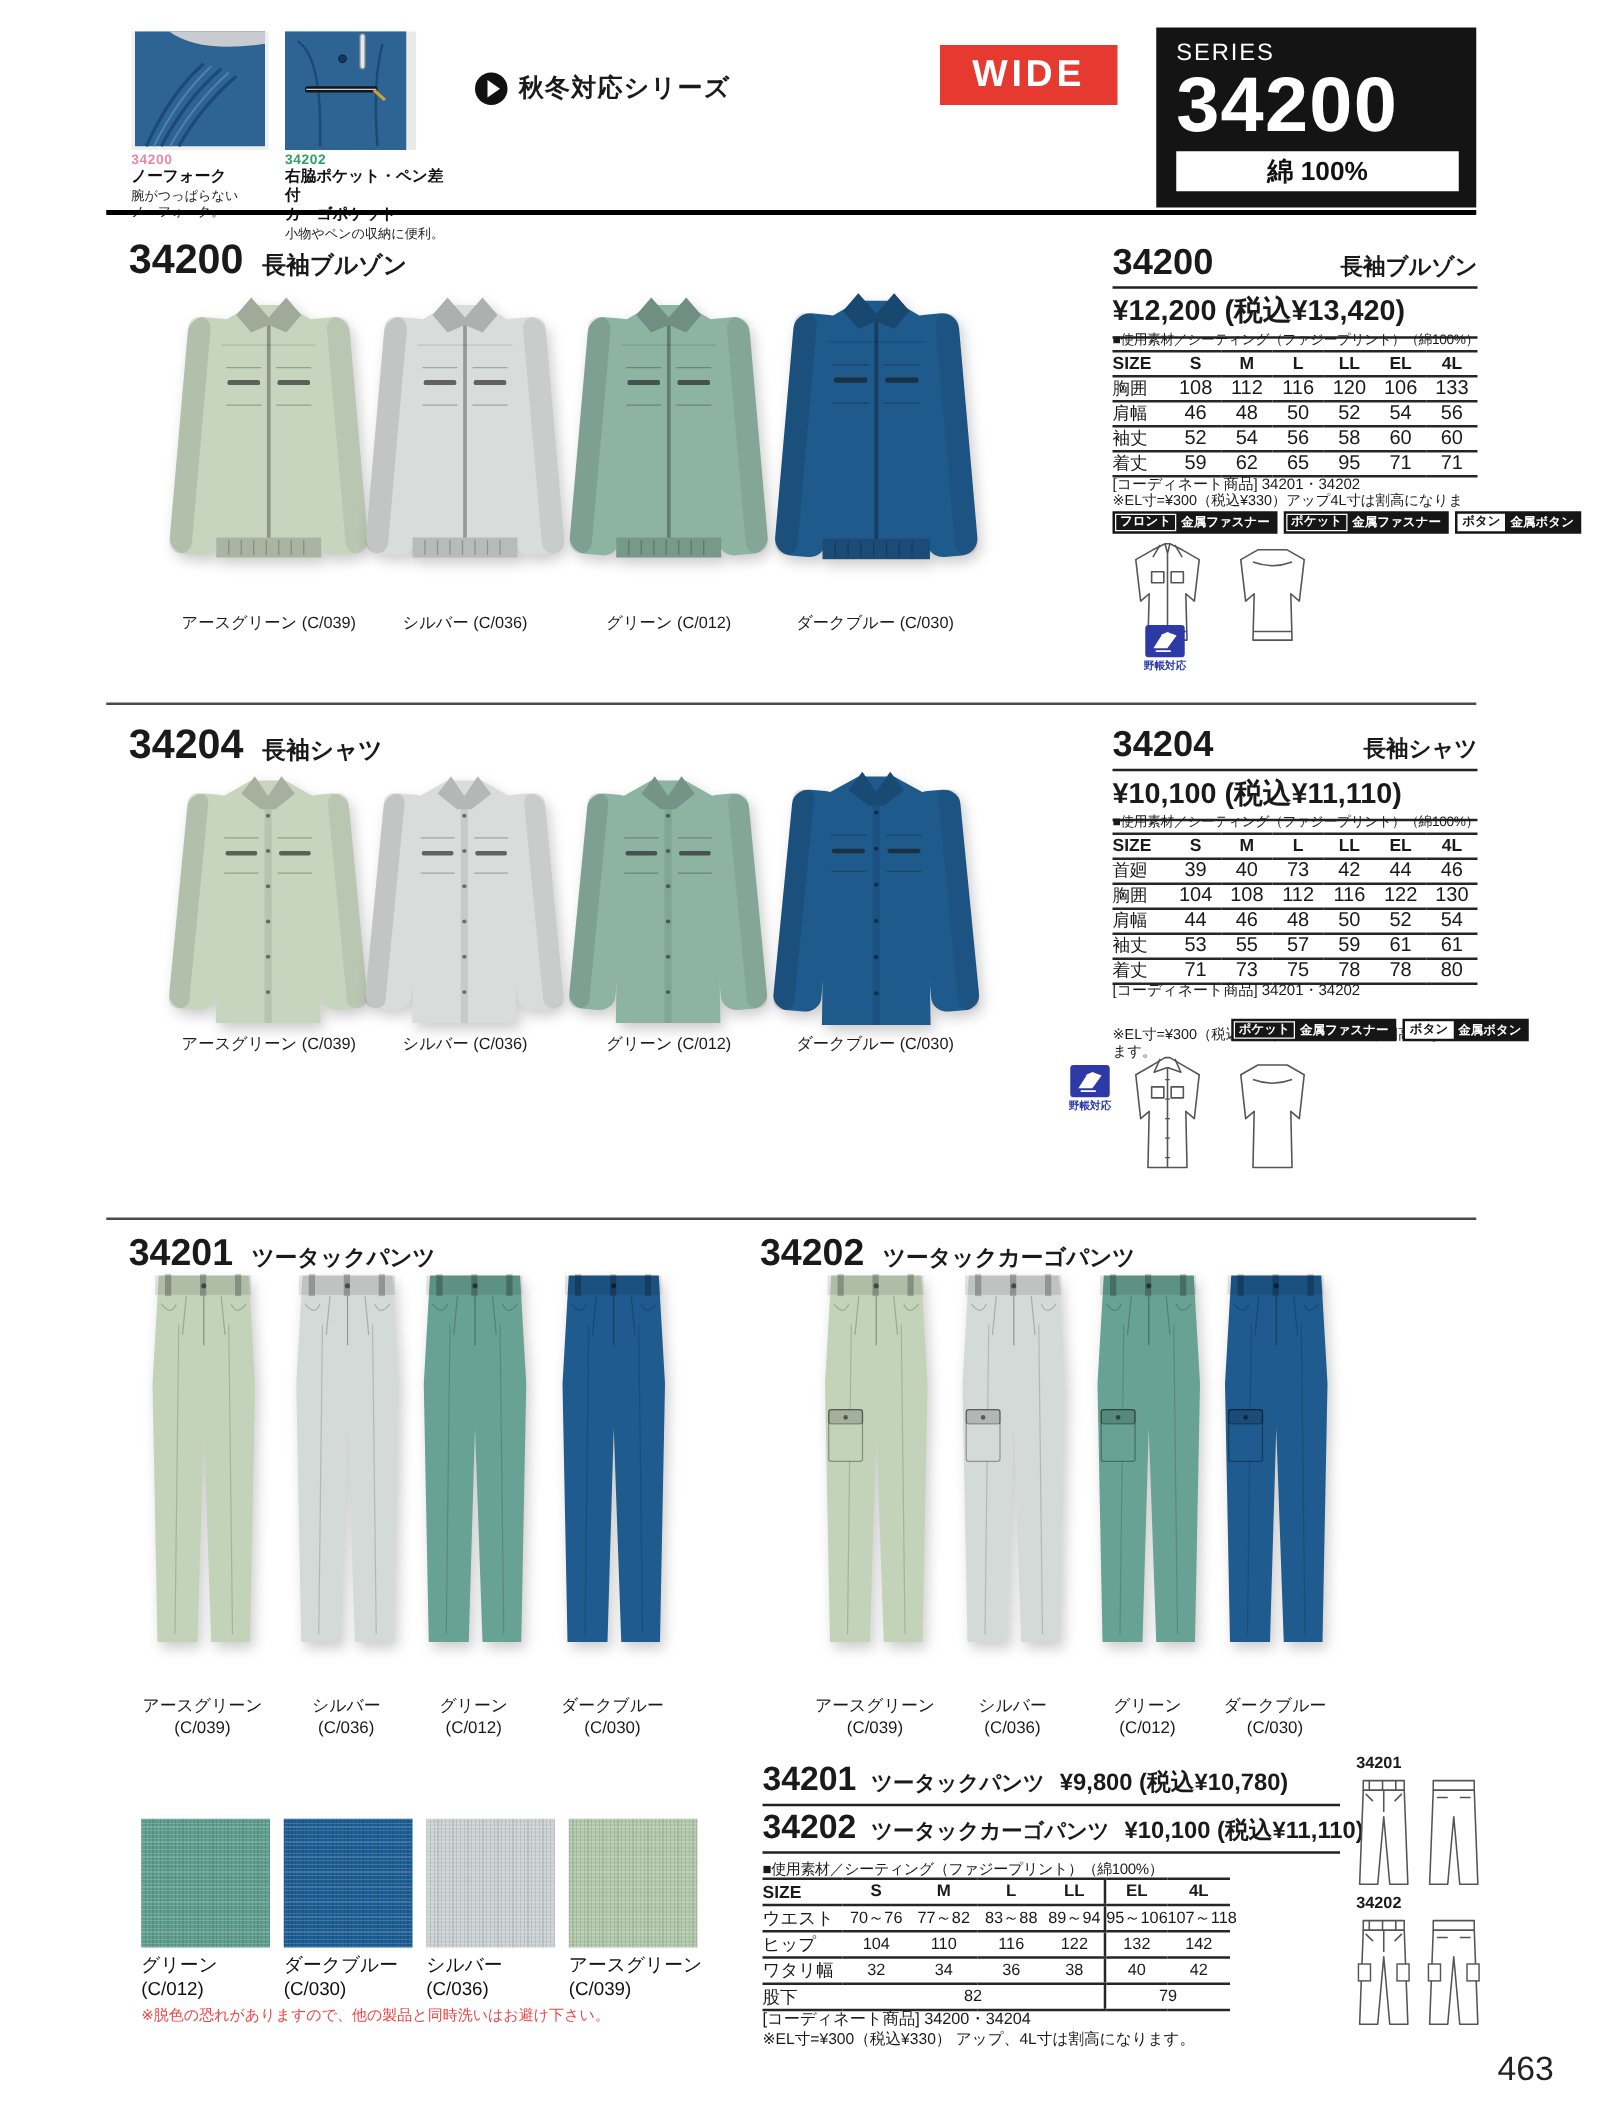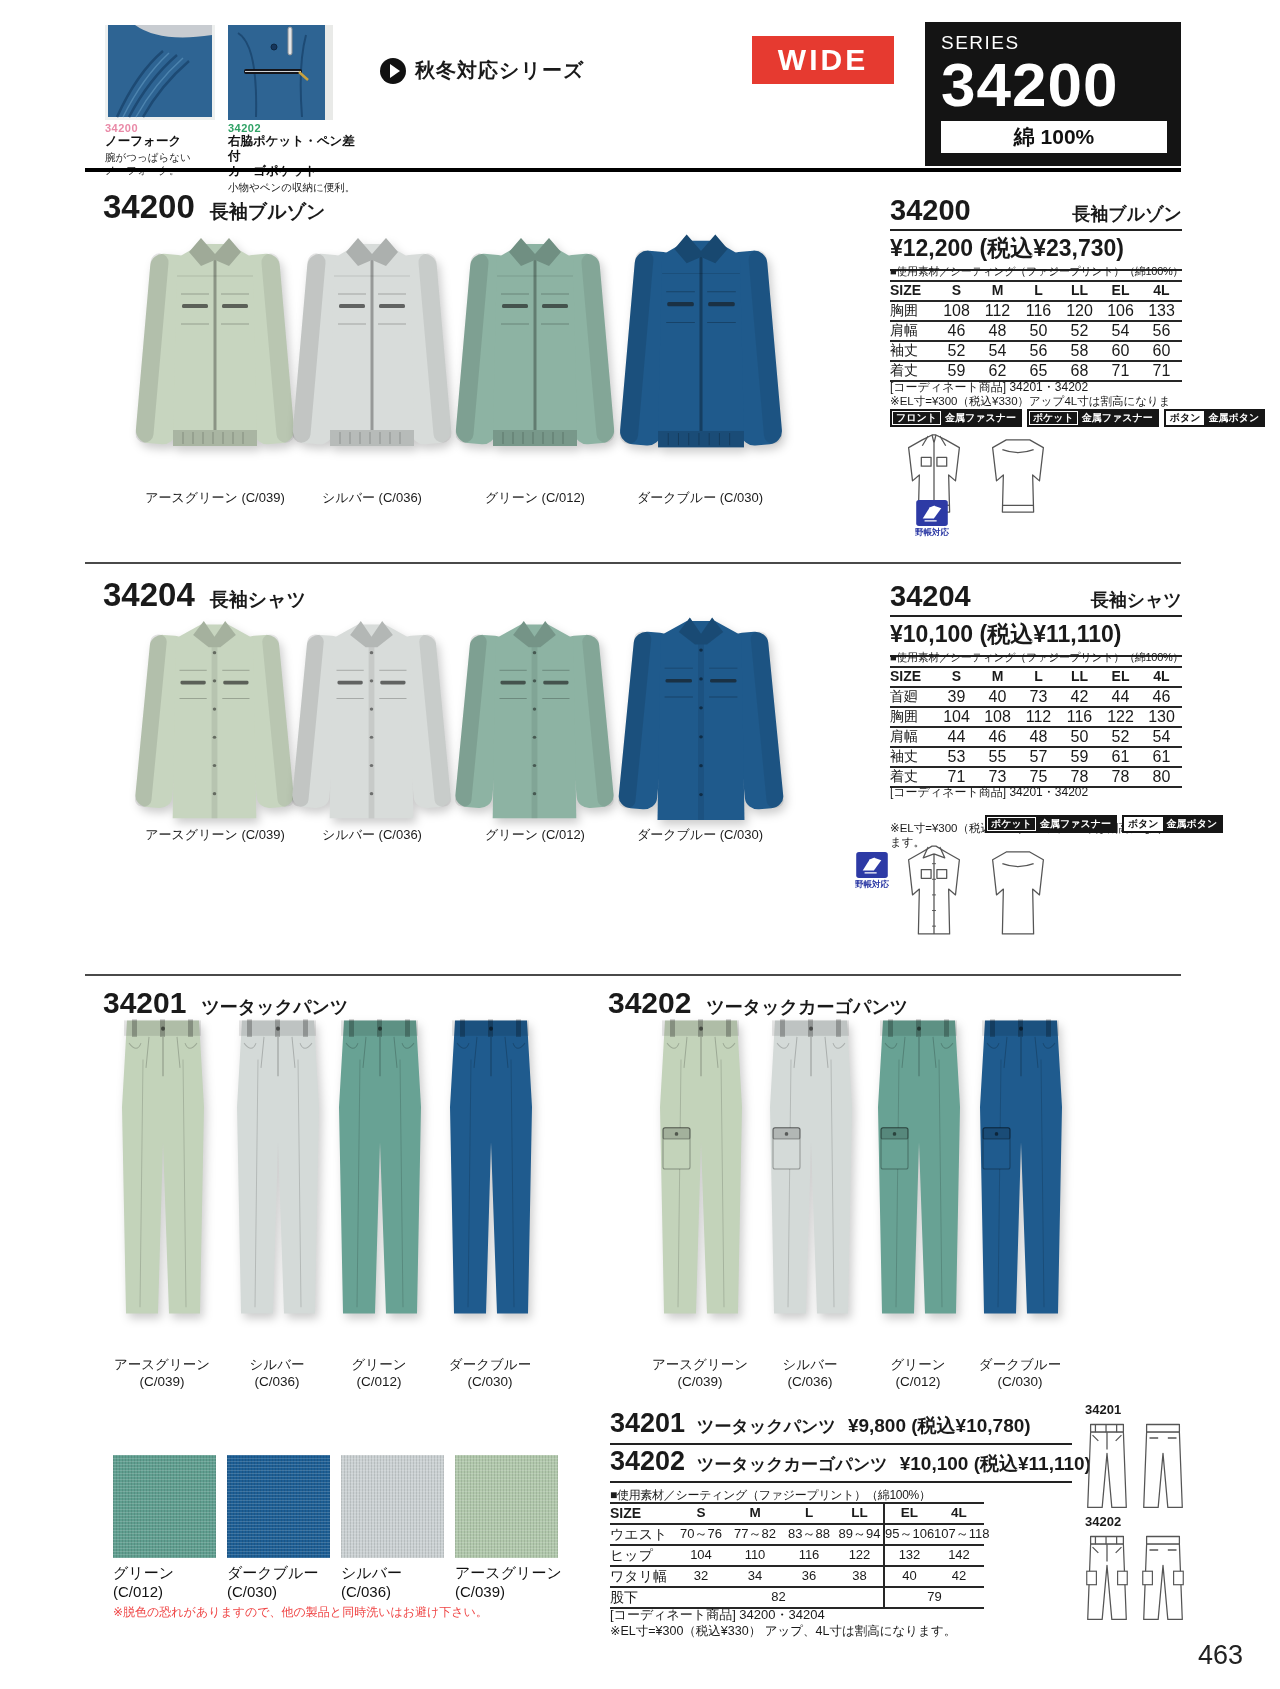--- a/index.html
+++ b/index.html
@@ -253,21 +253,21 @@
 
   <div class="abs cap" style="left:130px;top:489px;width:170px">アースグリーン (C/039)</div>
   <div class="abs cap" style="left:287px;top:489px;width:170px">シルバー (C/036)</div>
   <div class="abs cap" style="left:450px;top:489px;width:170px">グリーン (C/012)</div>
   <div class="abs cap" style="left:615px;top:489px;width:170px">ダークブルー (C/030)</div>
 
   <div class="abs panel-head" style="left:890px;top:194px;width:292px">
     <span class="code">34200</span>
     <span class="name">長袖ブルゾン</span>
   </div>
-  <div class="abs price" style="left:890px;top:229px;width:292px">¥12,200 (税込¥23,730)</div>
+  <div class="abs price" style="left:890px;top:229px;width:292px">¥12,200 (税込¥13,420)</div>
   <div class="abs mat" style="left:890px;top:264px;width:292px">■使用素材／シーティング（ファジープリント）（綿100%）</div>
   <div class="abs" style="left:890px;top:280px;width:292px">
     <table class="sz">
       <colgroup>
           <col style="width:46px">
           <col>
           <col>
           <col>
           <col>
           <col>
@@ -308,21 +308,21 @@
         <td>56</td>
             <td>58</td>
         <td>60</td>
             <td>60</td>
       </tr>
       <tr>
         <td class="lb">着丈</td>
         <td>59</td>
             <td>62</td>
         <td>65</td>
-            <td>68</td>
+            <td>95</td>
         <td>71</td>
             <td>71</td>
       </tr>
     </tbody>
       </table>
   </div>
   <div class="abs coord" style="left:890px;top:379px">[コーディネート商品] 34201・34202</div>
   <div class="abs note" style="left:890px;top:394px;width:295px">※EL寸=¥300（税込¥330）アップ4L寸は割高になります。</div>
   <div class="abs badges" style="left:890px;top:409px">
     <div class="badge">

